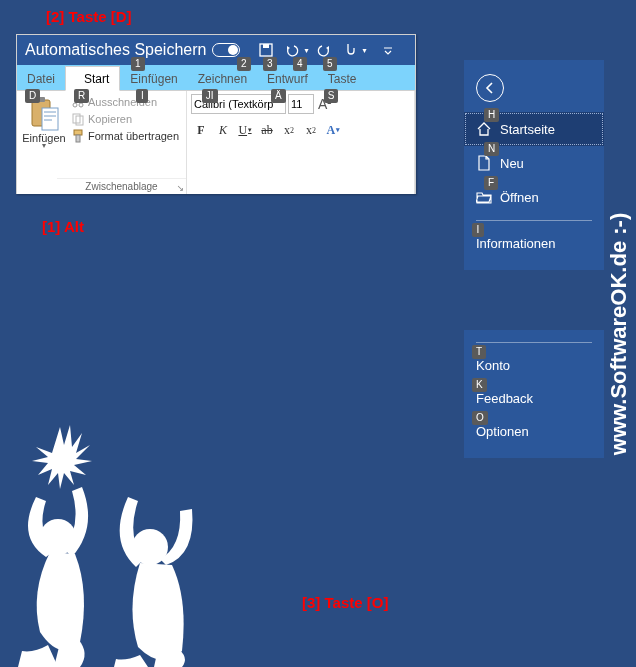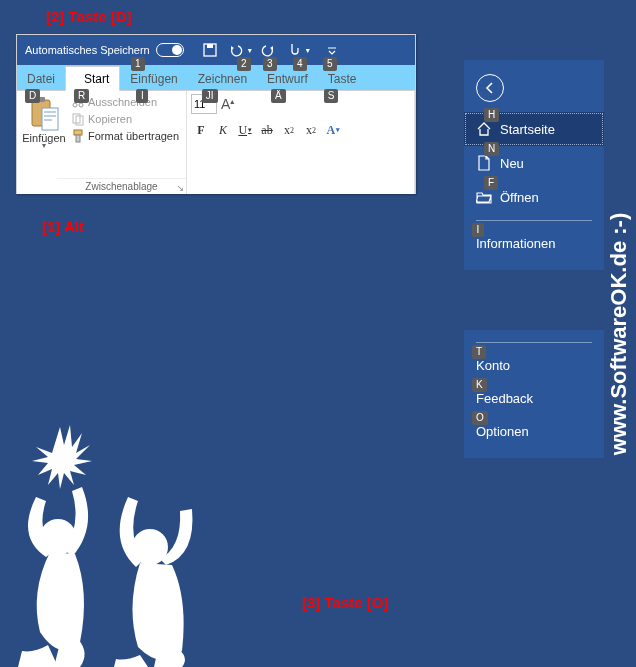--- a/index.html
+++ b/index.html
@@ -33,21 +33,21 @@
 
 .titlebar {
   height: 30px;
   background: #2b579a;
   color: #fff;
   display: flex;
   align-items: center;
   padding: 0 8px;
   gap: 6px;
 }
-.titlebar .autosave-label { font-size: 11px; }
+.titlebar .autosave-label { font-size: 16px; }
 .toggle {
   width: 28px; height: 14px;
   border: 1px solid #fff; border-radius: 8px;
   position: relative; display:inline-block;
 }
 .toggle::after {
   content:''; position:absolute; right:1px; top:1px;
   width:10px; height:10px; border-radius:50%; background:#fff;
 }
 .qat-icon { display:inline-flex; align-items:center; justify-content:center; width:20px; height:18px; position:relative; }
@@ -302,20 +302,21 @@
       </div>
       <div class="group-label">
         <span>Zwischenablage</span>
         <span class="launcher">↘</span>
       </div>
     </div>
 
     <div class="group" style="flex:1;">
       <div class="group-body" style="flex-direction:column;">
         <div class="font-top">
+          <input class="font-sel font-name" value="Calibri (Textkörp" style="">
           <input class="font-sel font-size" value="11" style="">
           <span class="aa-up"><span style="font-size:14px">A</span><sup style="font-size:8px">▴</sup></span>
         </div>
         <div class="font-btns">
           <span class="fbtn bold">F</span>
           <span class="fbtn italic">K</span>
           <span class="fbtn uline">
               <span>U</span>
               <span style="font-size:7px;margin-left:1px">▾</span>
             </span>

